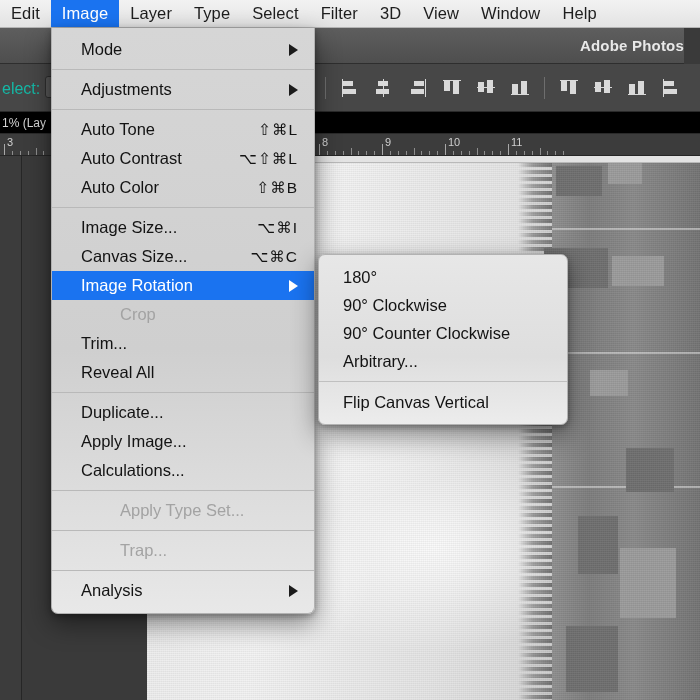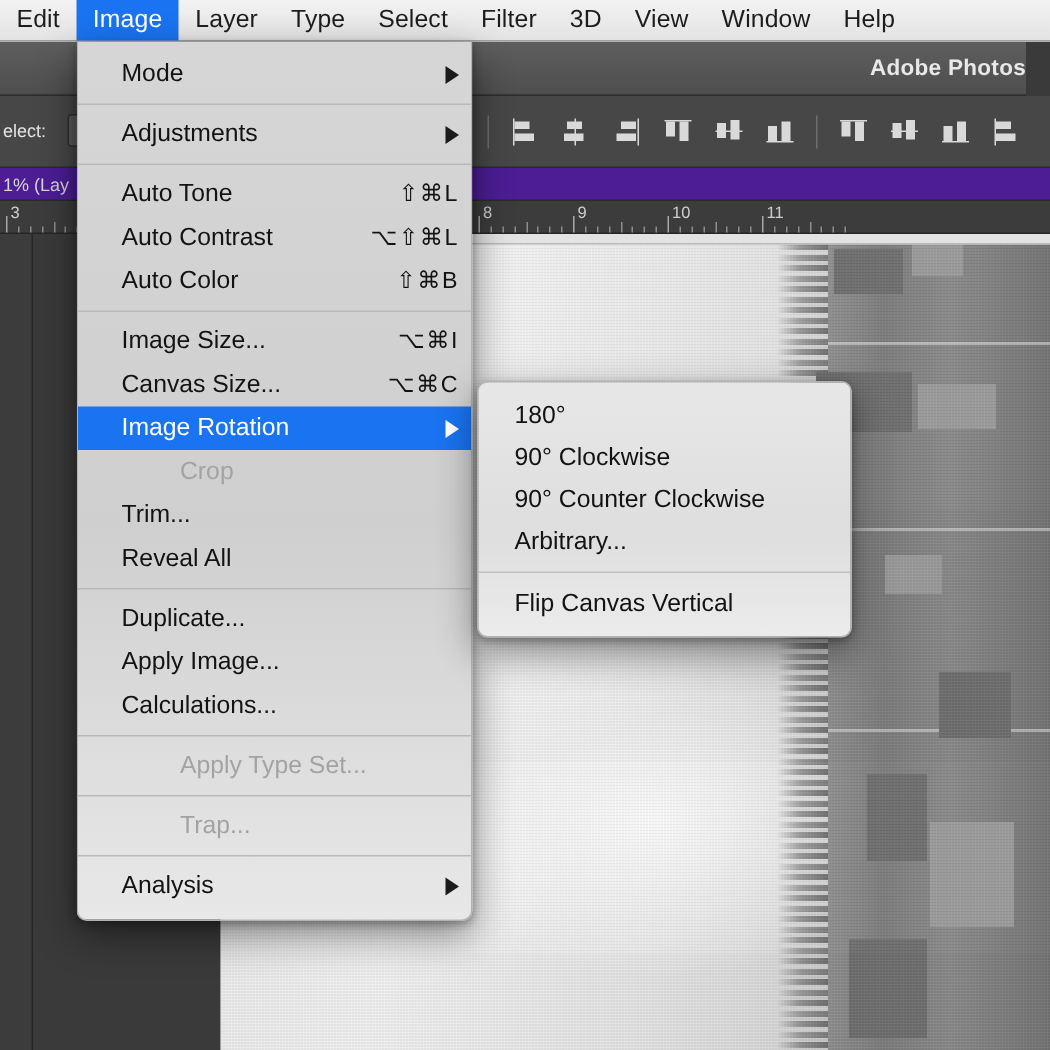--- a/index.html
+++ b/index.html
@@ -21,36 +21,36 @@
     position: absolute; right: 0px; top: 9px;
     color: #e8e8e8; font-size: 15px; font-weight: bold;
     white-space: nowrap; letter-spacing: .2px;
   }
   .ps-optionsbar {
     position: absolute; left: 0; top: 64px; width: 700px; height: 48px;
     background: #474747; border-bottom: 1px solid #2a2a2a;
   }
   .opt-label {
     position: absolute; left: 2px; top: 16px;
-    color: #e5e5e5; font-size: 12px; white-space: nowrap;
+    color: #14b8a6; font-size: 16px; white-space: nowrap;
   }
   .opt-swatch {
     position: absolute; left: 45px; top: 12px; width: 22px; height: 22px;
     background: #5a5a5a; border: 1px solid #2f2f2f; border-radius: 3px;
   }
   .align-group { position: absolute; top: 12px; height: 24px; display: flex; align-items: center; gap: 14px; }
   .align-sep { width: 1px; height: 22px; background: #6e6e6e; }
   .align-ico { width: 20px; height: 20px; position: relative; }
   .align-ico i {
     position: absolute; background: #d9d9d9; display: block;
   }
 
   .ps-tabbar {
     position: absolute; left: 0; top: 112px; width: 700px; height: 22px;
-    background: #4c1d95; border-bottom: 1px solid #2a2a2a;
+    background: #000000; border-bottom: 1px solid #2a2a2a;
   }
   .tab-text {
     position: absolute; left: 2px; top: 4px;
     color: #d6d6d6; font-size: 12px; white-space: nowrap;
   }
 
   .ps-ruler {
     position: absolute; left: 0; top: 134px; width: 700px; height: 22px;
     background: #3c3c3c; border-bottom: 1px solid #262626;
   }
@@ -132,21 +132,21 @@
     position: absolute; left: 51px; top: 28px; width: 264px;
     background: linear-gradient(#d6d6d6, #cfcfcf 55%, #e8e8e8);
     border: 1px solid #b2b2b2;
     border-top: none;
     border-bottom-left-radius: 7px; border-bottom-right-radius: 7px;
     box-shadow: 0 10px 26px rgba(0,0,0,.45), 0 2px 6px rgba(0,0,0,.3);
     padding: 7px 0 8px 0;
   }
   .mi {
     position: relative; height: 29px; display: flex; align-items: center;
-    padding: 0 8px 0 29px; font-size: 16.5px; color: #131313; white-space: nowrap;
+    padding: 0 16px 0 29px; font-size: 16.5px; color: #131313; white-space: nowrap;
   }
   .mi.disabled { color: #a3a3a3; margin-left: 39px; }
   .mi.sel { background: #1a73f0; color: #ffffff; }
   .mi .shortcut {
     margin-left: auto; font-size: 15.5px; letter-spacing: 1px;
     color: #131313; font-family: "Liberation Sans", sans-serif;
   }
   .mi .arrow {
     margin-left: auto; width: 0; height: 0;
     border-top: 6px solid transparent; border-bottom: 6px solid transparent;

